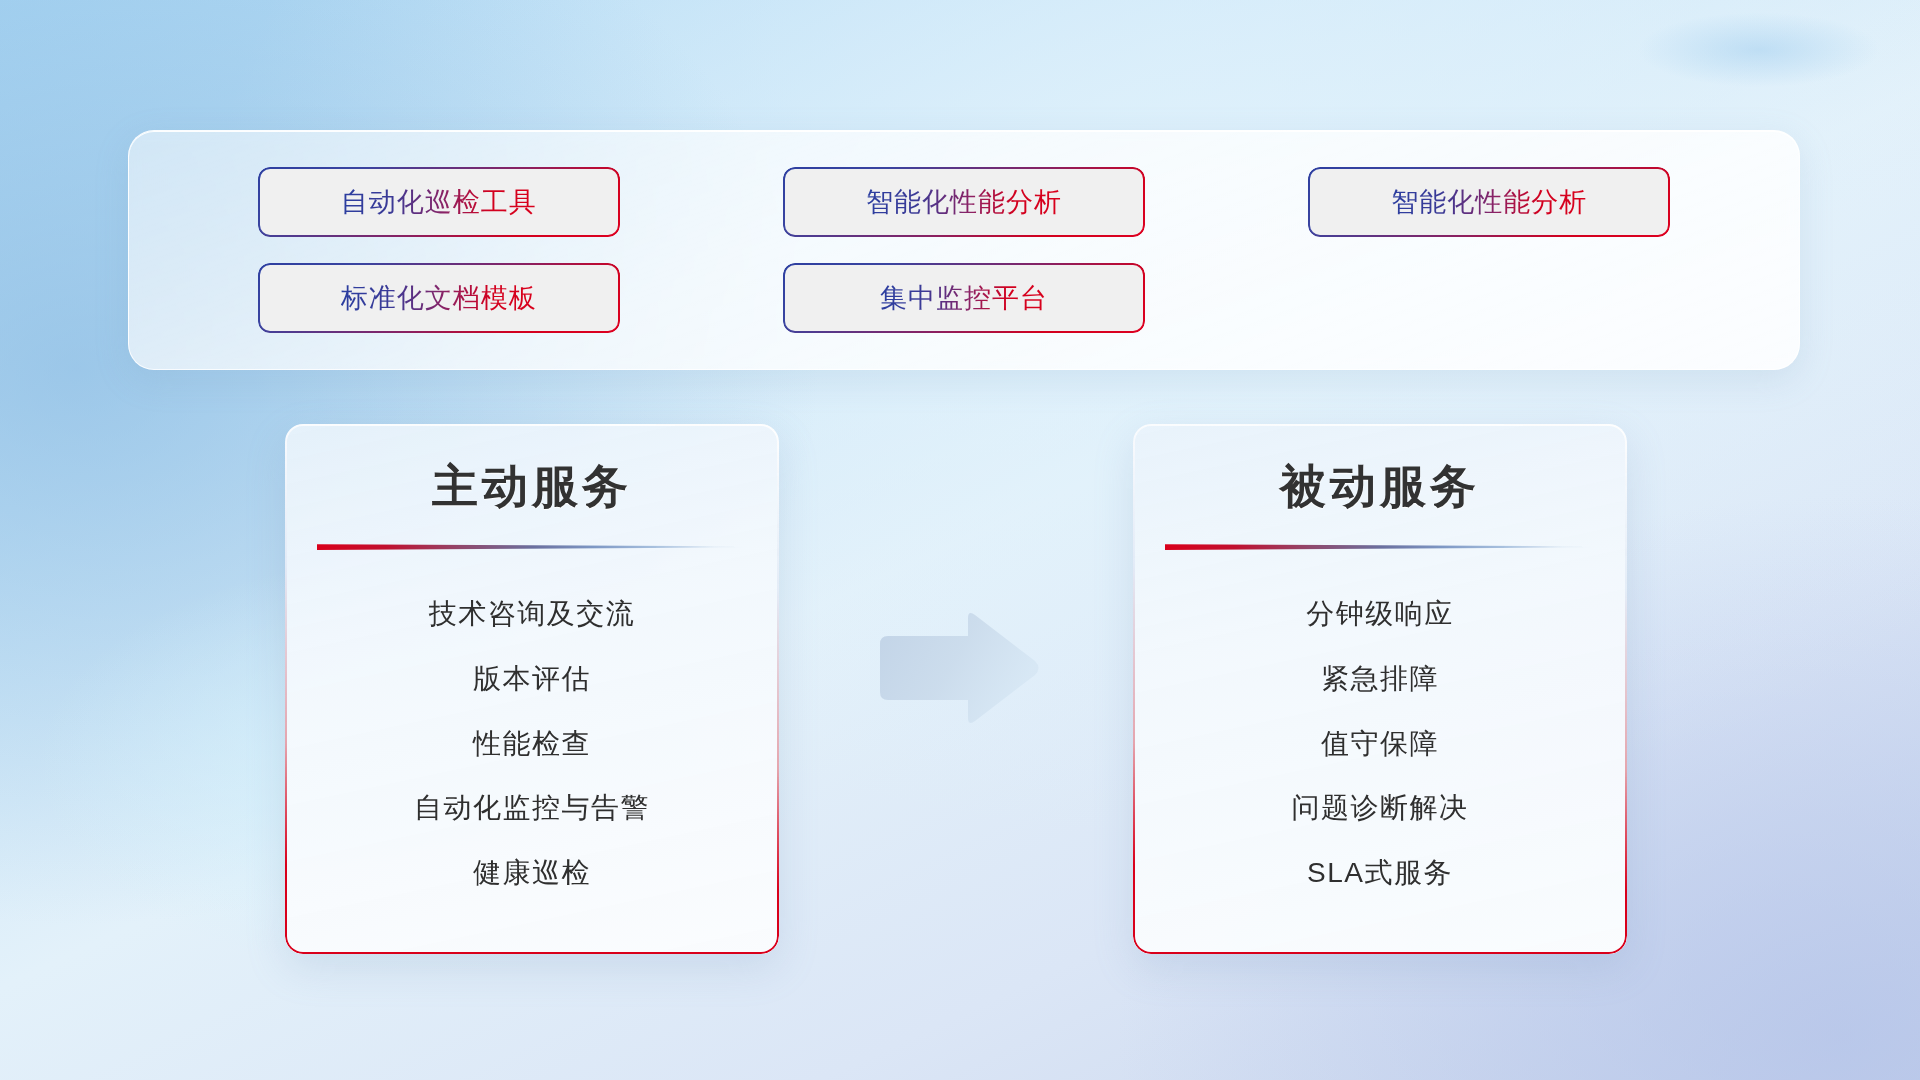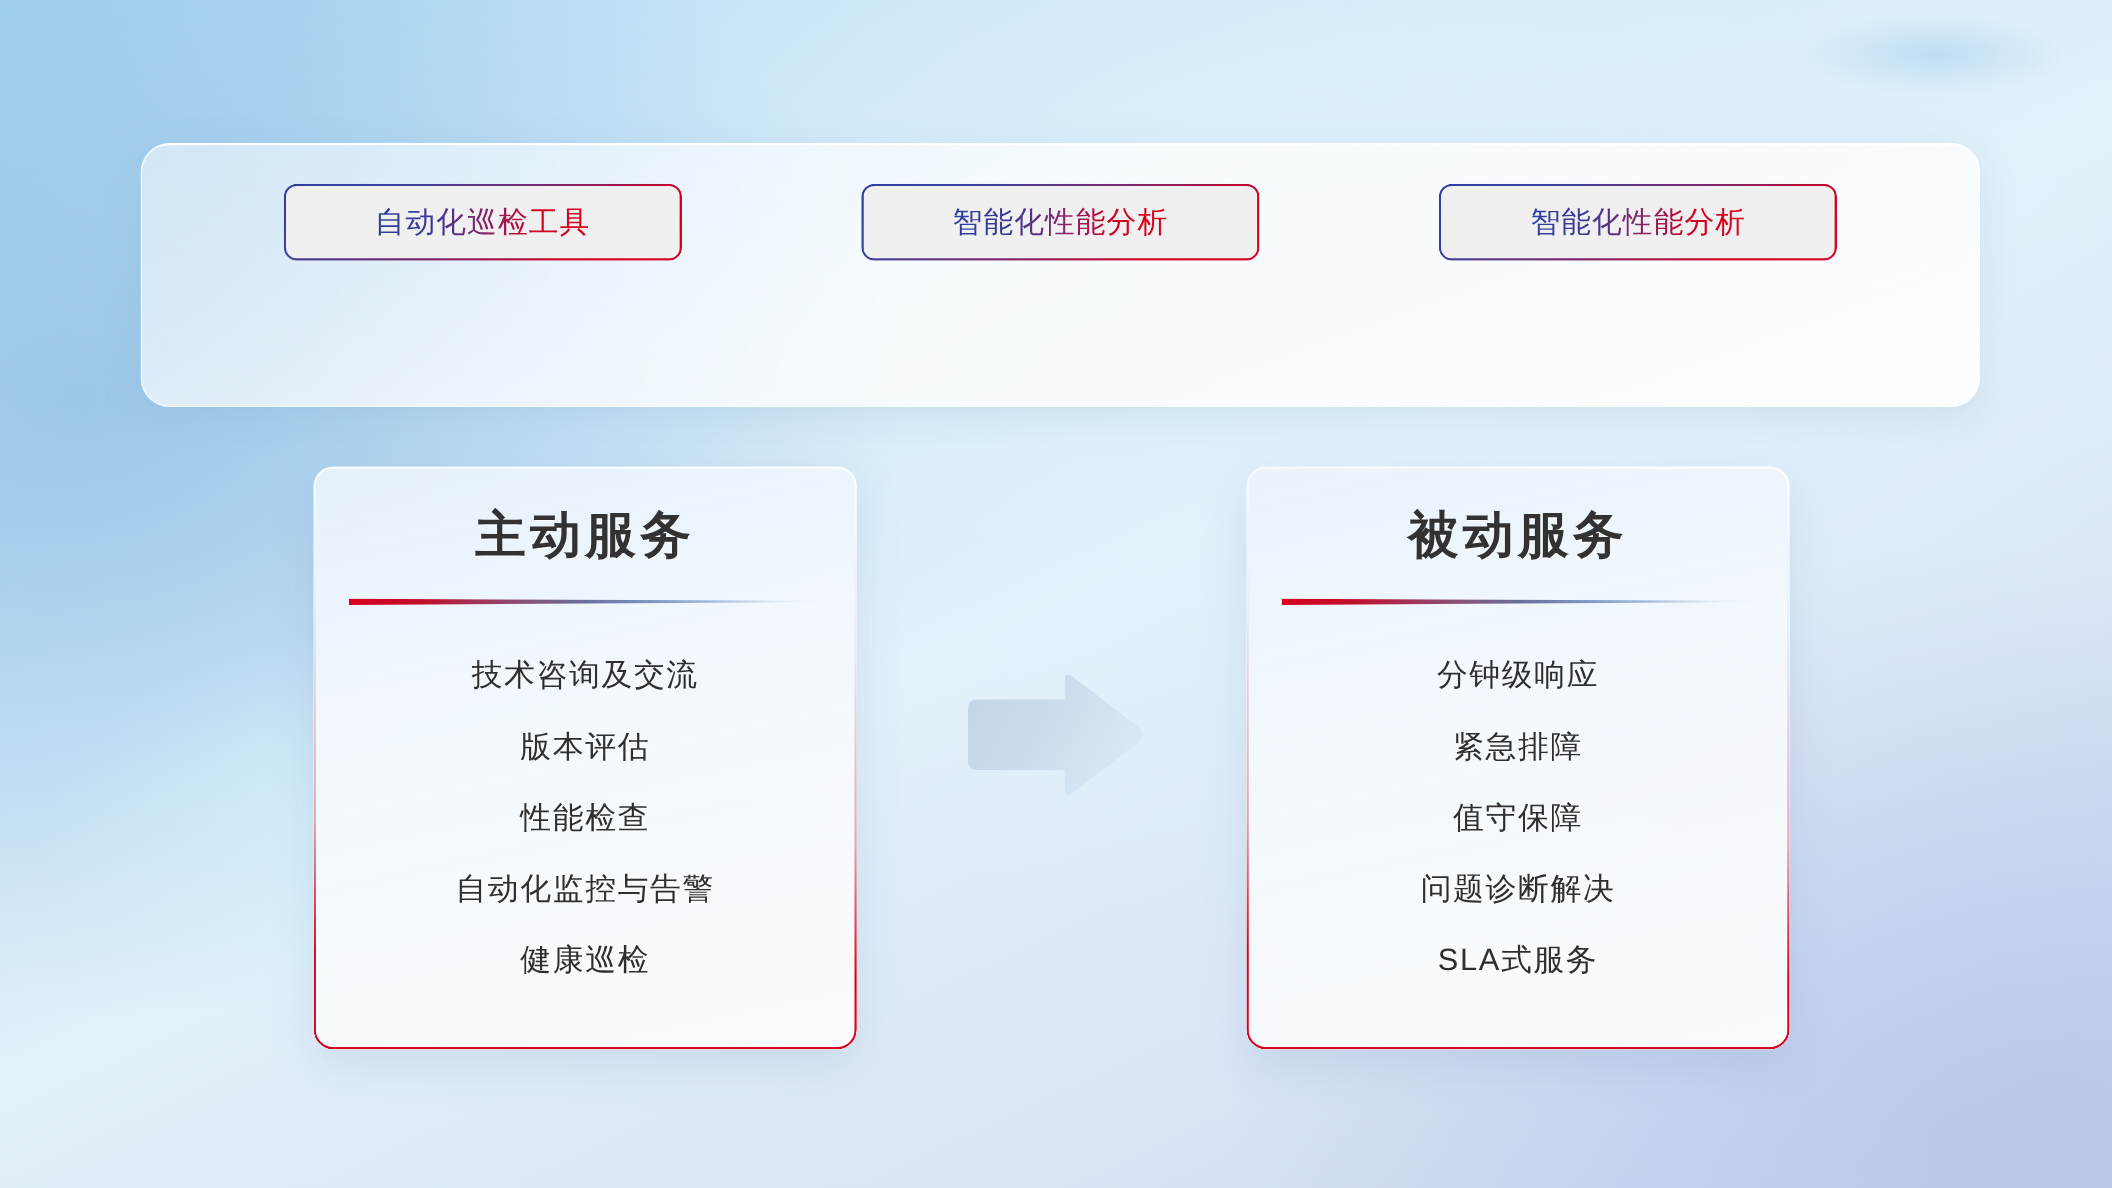--- a/index.html
+++ b/index.html
@@ -178,21 +178,27 @@
 
 
     <div class="pill">
       <span class="pill-label">智能化性能分析</span>
     </div>
 
     <div class="pill">
       <span class="pill-label">智能化性能分析</span>
     </div>
 
-
+    <div class="pill">
+      <span class="pill-label">标准化文档模板</span>
+    </div>
+
+    <div class="pill">
+      <span class="pill-label">集中监控平台</span>
+    </div>
 
   </div>
 
   <div class="card" id="card-active">
     <div class="card-title">主动服务</div>
     <div class="divider">
         <span></span>
       </div>
     <ul class="card-list">
       <li>技术咨询及交流</li>

